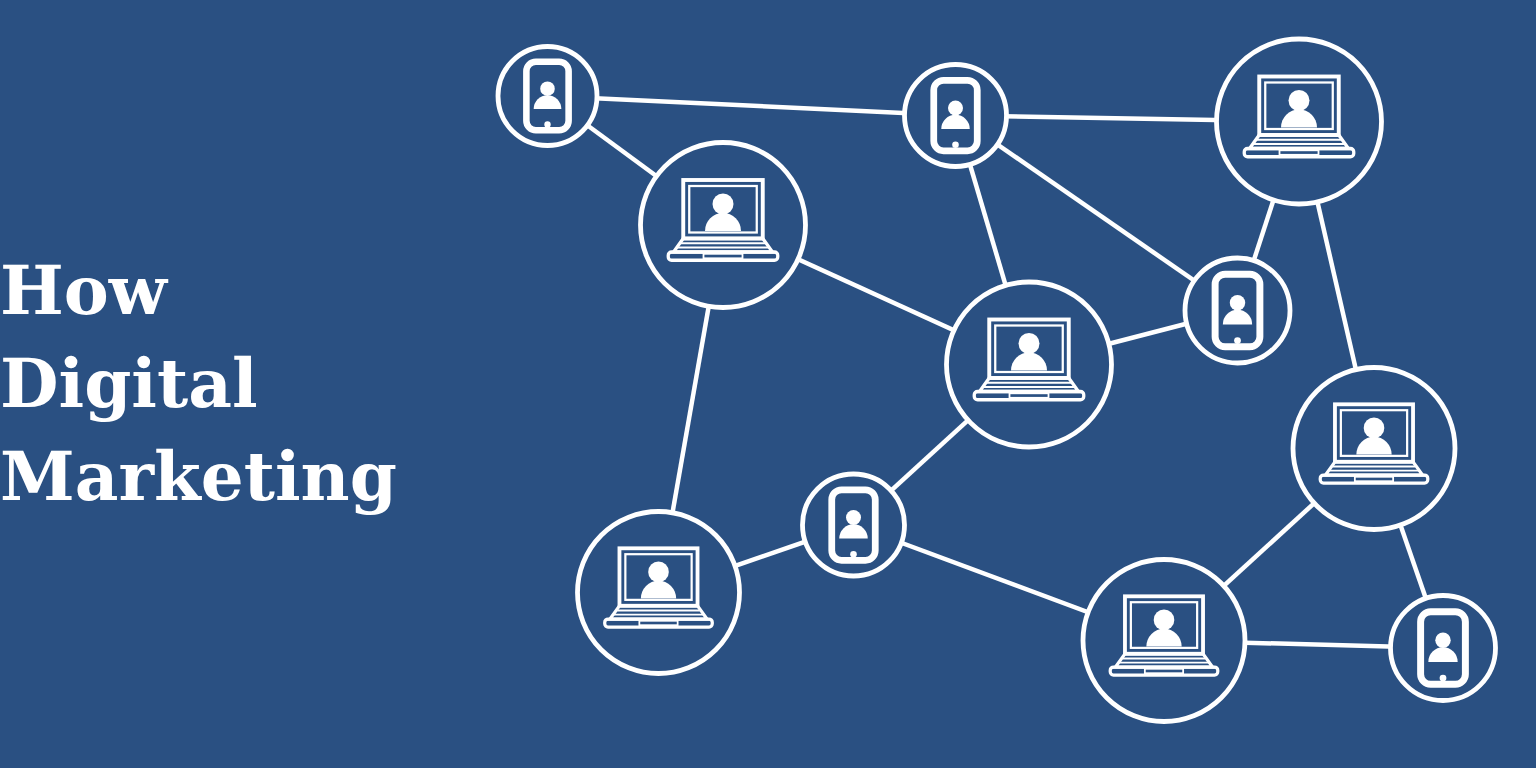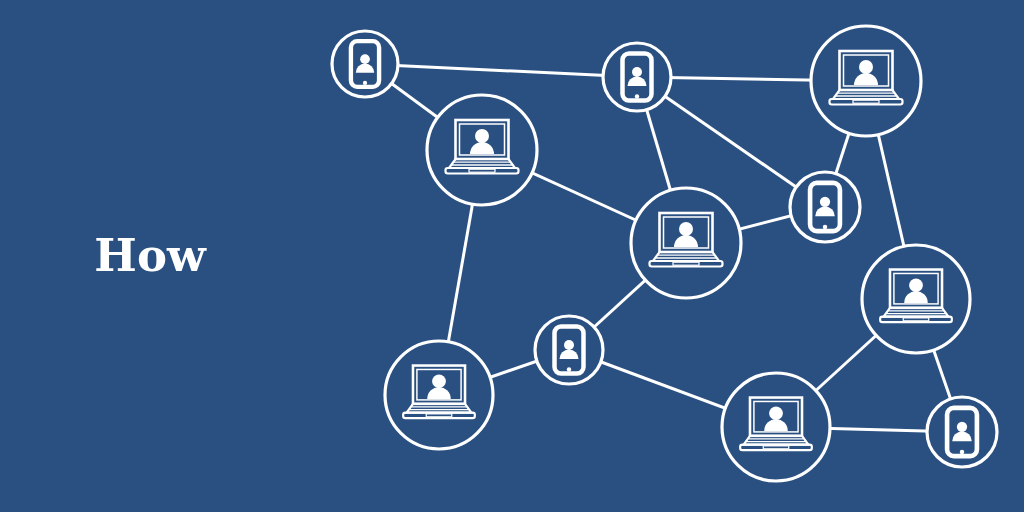--- a/index.html
+++ b/index.html
@@ -4,34 +4,36 @@
 <style>
   html,body{margin:0;padding:0;}
   body{
     width:1024px;height:512px;overflow:hidden;position:relative;
     background:var(--bg,#2a5082);
     font-family:"DejaVu Serif","Liberation Serif",serif;
   }
   .title{
     position:absolute;left:0;top:0;width:300px;height:512px;
     display:flex;flex-direction:column;justify-content:center;
-    text-align:center;color:var(--fg,#ffffff);
+    text-align:left;color:var(--fg,#ffffff);
     font-size:45px;font-weight:700;line-height:62px;
   }
   .network{position:absolute;left:0;top:0;}
   .edge{stroke:var(--fg,#ffffff);stroke-width:3;}
   .node-circle{fill:var(--bg,#2a5082);stroke:var(--fg,#ffffff);stroke-width:3.2;}
   .icon-stroke{fill:none;stroke:var(--fg,#ffffff);}
   .icon-fill{fill:var(--fg,#ffffff);stroke:none;}
 </style>
 </head>
 <body>
 
 <div class="title">
   <div>How</div>
+  <div>Digital</div>
+  <div>Marketing</div>
 </div>
 
 <svg class="network" width="1024" height="512" viewBox="0 0 1024 512" xmlns="http://www.w3.org/2000/svg">
   <defs>
 
     <g id="icon-phone">
       <rect class="icon-stroke" x="-14.5" y="-23.5" width="29" height="47" rx="6.5" stroke-width="4.5"></rect>
       <circle class="icon-fill" cx="0" cy="-5" r="5"></circle>
       <path class="icon-fill" d="M -9.5 9 A 9.5 9.5 0 0 1 9.5 9 Z"></path>
       <circle class="icon-fill" cx="0" cy="19.5" r="2.2"></circle>

